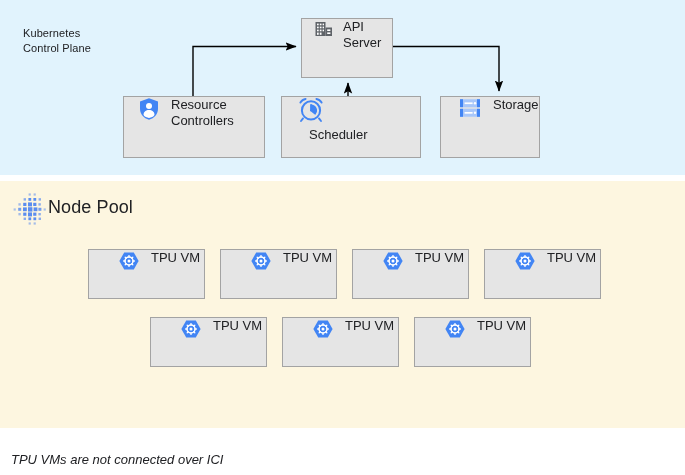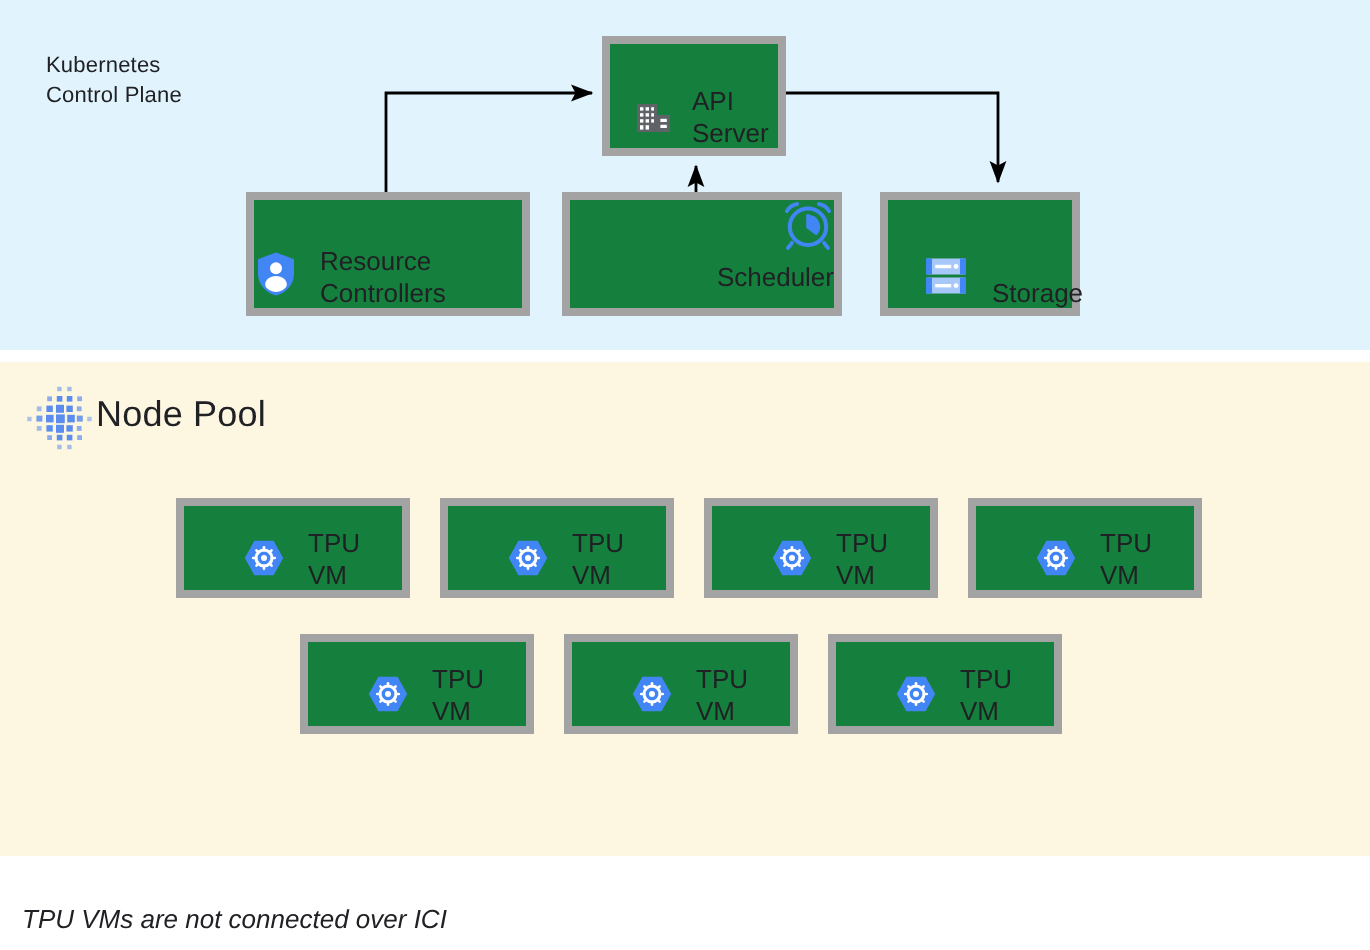--- a/index.html
+++ b/index.html
@@ -53,25 +53,25 @@
     position: absolute;
     left: 11px;
     top: 192px;
     width: 40px;
     height: 36px;
   }
 
   
   .box {
     position: absolute;
-    background: #15803d;
-    border: 4px solid #a3a3a3;
+    background: #e5e5e5;
+    border: 1px solid #a3a3a3;
     box-sizing: border-box;
     display: flex;
-    align-items: flex-end;
+    align-items: flex-start;
     justify-content: center;
   }
   .box .box-icon {
     flex: 0 0 auto;
     display: block;
   }
   .box .box-label {
     color: #202124;
     font-size: 13px;
     line-height: 15.5px;
@@ -83,20 +83,21 @@
   #box-api-server {
     left: 301px; top: 18px; width: 92px; height: 60px;
     justify-content: flex-start;
     padding-left: 12px;
   }
   #box-api-server .box-label { margin-left: 9px; }
 
   #box-resource-controllers {
     left: 123px; top: 96px; width: 142px; height: 62px;
     justify-content: flex-start;
+    padding-left: 14px;
   }
   #box-scheduler {
     left: 281px; top: 96px; width: 140px; height: 62px;
     justify-content: flex-start;
     padding-left: 16px;
     flex-direction: column;
   }
   #box-storage {
     left: 440px; top: 96px; width: 100px; height: 62px;
     justify-content: flex-start;

